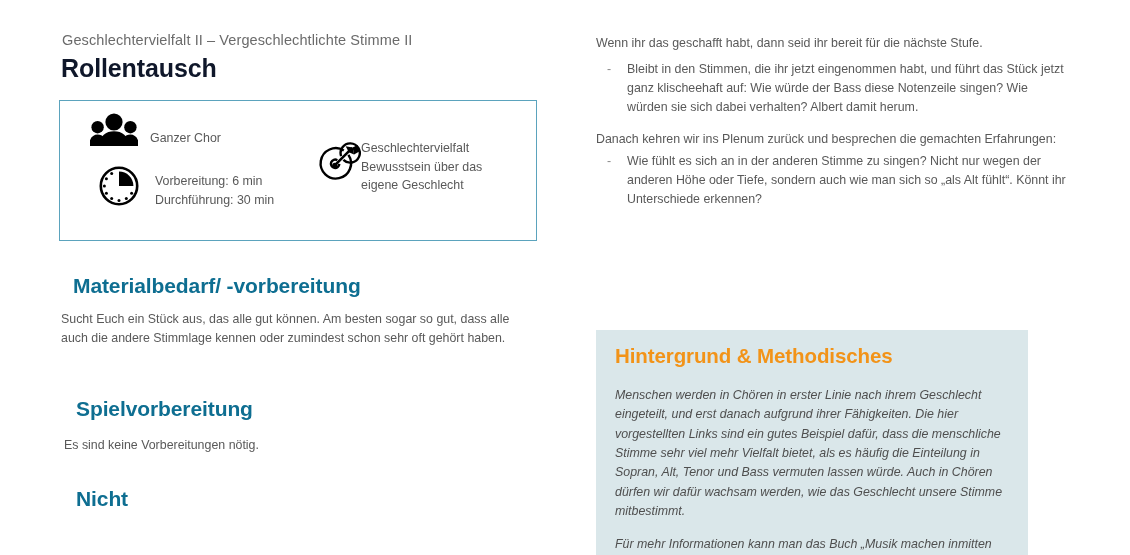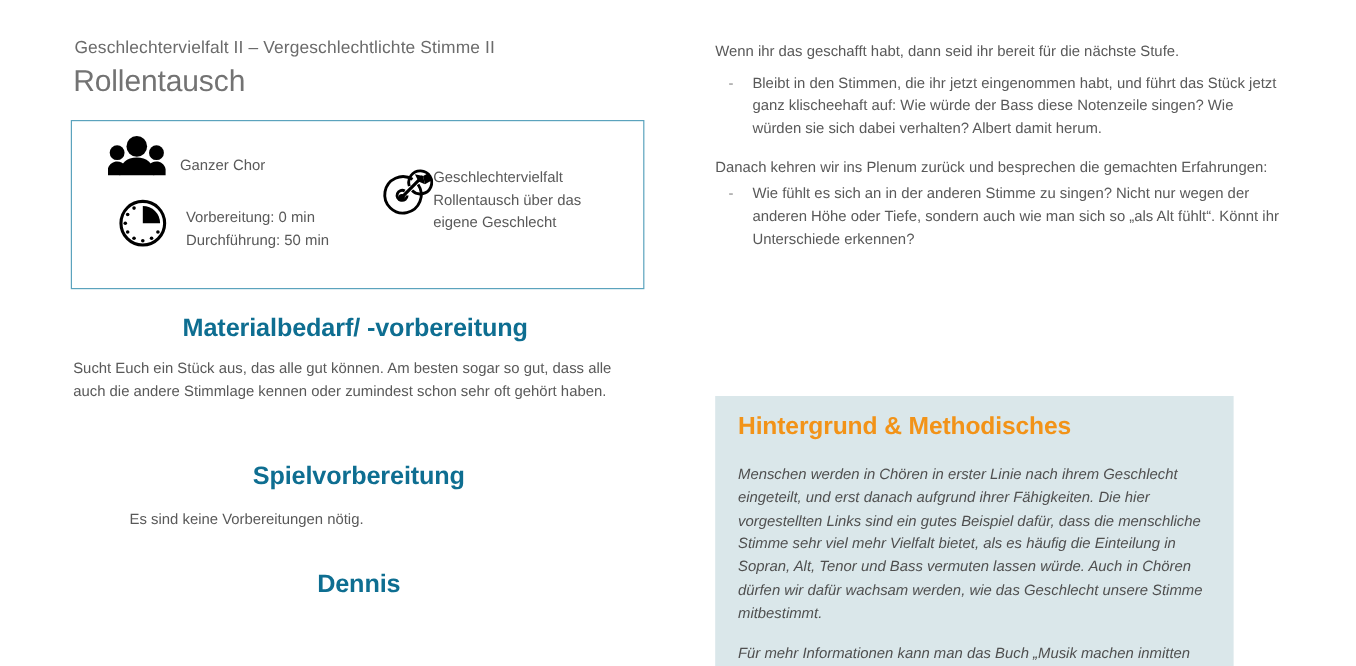--- a/index.html
+++ b/index.html
@@ -42,31 +42,30 @@
     color: #6b6b6b;
     letter-spacing: 0.1px;
     white-space: nowrap;
   }
   h1.title {
     position: absolute;
     left: 2px;
     top: 54px;
     margin: 0;
     font-size: 25px;
-    font-weight: normal;
-    color: #737373;
+    font-weight: bold;
+    color: #0f172a;
     letter-spacing: -0.1px;
   }
   h2.section {
-    margin: 0;
+    margin: 12px;
     font-size: 21px;
     font-weight: bold;
     color: #0e6e91;
     letter-spacing: -0.1px;
-    text-align: center;
   }
   h2.section.small {
     font-size: 21px;
   }
   p.body {
     margin: 0;
     font-size: 12.4px;
     line-height: 1.55;
     color: #595959;
   }
@@ -100,21 +99,21 @@
   .row-choir .tx { margin-left: 12px; padding-top: 12px; }
   .row-time  { left: 38px; top: 64px; }
   .row-time .tx { margin-left: 15px; padding-top: 5px; }
   .row-goal  { left: 255px; top: 36px; }
   .row-goal .tx { padding-top: 2px; }
 
   
   .blk-material { position: absolute; left: 2px; top: 262px; width: 470px; }
   .blk-material p { margin-top: 12px; width: 450px; }
   .blk-spiel     { position: absolute; left: 5px; top: 385px; width: 470px; }
-  .blk-spiel p   { margin-top: 15px; margin-left: 44px; }
+  .blk-spiel p   { margin-top: 15px; }
   .blk-ablauf    { position: absolute; left: 5px; top: 475px; width: 470px; }
   .blk-ablauf p  { margin-top: 16px; width: 462px; }
 
   
   .r-intro  { position: absolute; left: 0px; top: 34px; width: 470px; }
   .r-list1  { position: absolute; left: 0px; top: 60px; width: 470px; }
   .r-mid    { position: absolute; left: 0px; top: 130px; width: 470px; }
   .r-list2  { position: absolute; left: 0px; top: 152px; width: 470px; }
 
   ul.dash {
@@ -197,59 +196,59 @@
           <circle cx="13.7" cy="33.6" r="1.5" fill="#000"></circle>
           <circle cx="8.4" cy="28.3" r="1.5" fill="#000"></circle>
           <circle cx="6.4" cy="21" r="1.5" fill="#000"></circle>
           <circle cx="8.4" cy="13.7" r="1.5" fill="#000"></circle>
           <circle cx="13.7" cy="8.4" r="1.5" fill="#000"></circle>
           <circle cx="28.3" cy="33.6" r="1.5" fill="#000"></circle>
           <circle cx="33.6" cy="28.3" r="1.5" fill="#000"></circle>
         </svg>
       </span>
       <span class="tx">
-        <span>Vorbereitung: 0 min</span><br>
-        <span>Durchführung: 50 min</span>
+        <span>Vorbereitung: 6 min</span><br>
+        <span>Durchführung: 30 min</span>
       </span>
     </div>
 
     <div class="info-row row-goal">
       <span class="ic">
         <svg width="46" height="46" viewBox="0 0 46 46">
           <g fill="none" stroke="#000" stroke-width="2.4">
             <path d="M33.4 13.8 A15.2 15.2 0 1 1 28.8 9.4"></path>
             <path d="M28.4 18.8 A9.6 9.6 0 1 0 26.1 15.1"></path>
             <path d="M24.3 22.9 A4.2 4.2 0 1 1 22.3 19.2"></path>
           </g>
           <circle cx="19.8" cy="24.3" r="2.6" fill="#000"></circle>
           <path d="M20 24.2 L36.5 7.6" stroke="#000" stroke-width="2.6" stroke-linecap="round" fill="none"></path>
           <path d="M30.7 5.2 L37.6 6.6 L39.1 13.5 L33.8 11.2 Z" fill="#000"></path>
           <path d="M37.6 6.6 L39.1 13.5 L44.3 10.6 L42.5 4 Z" fill="#000"></path>
         </svg>
       </span>
       <span class="tx">
         <span>Geschlechtervielfalt</span><br>
-        <span>Rollentausch über das</span><br>
+        <span>Bewusstsein über das</span><br>
         <span>eigene Geschlecht</span>
       </span>
     </div>
   </div>
 
   <div class="blk-material">
     <h2 class="section">Materialbedarf/ -vorbereitung</h2>
     <p class="body">Sucht Euch ein Stück aus, das alle gut können. Am besten sogar so gut, dass alle auch die andere Stimmlage kennen oder zumindest schon sehr oft gehört haben.</p>
   </div>
 
   <div class="blk-spiel">
     <h2 class="section small">Spielvorbereitung</h2>
     <p class="body">Es sind keine Vorbereitungen nötig.</p>
   </div>
 
   <div class="blk-ablauf">
-    <h2 class="section small">Dennis</h2>
+    <h2 class="section small">Nicht</h2>
   </div>
 </div>
 
 <div class="col-right">
 
   <p class="body r-intro">Wenn ihr das geschafft habt, dann seid ihr bereit für die nächste Stufe.</p>
 
   <ul class="dash r-list1">
     <li>
       <span class="dash-mark">-</span>

